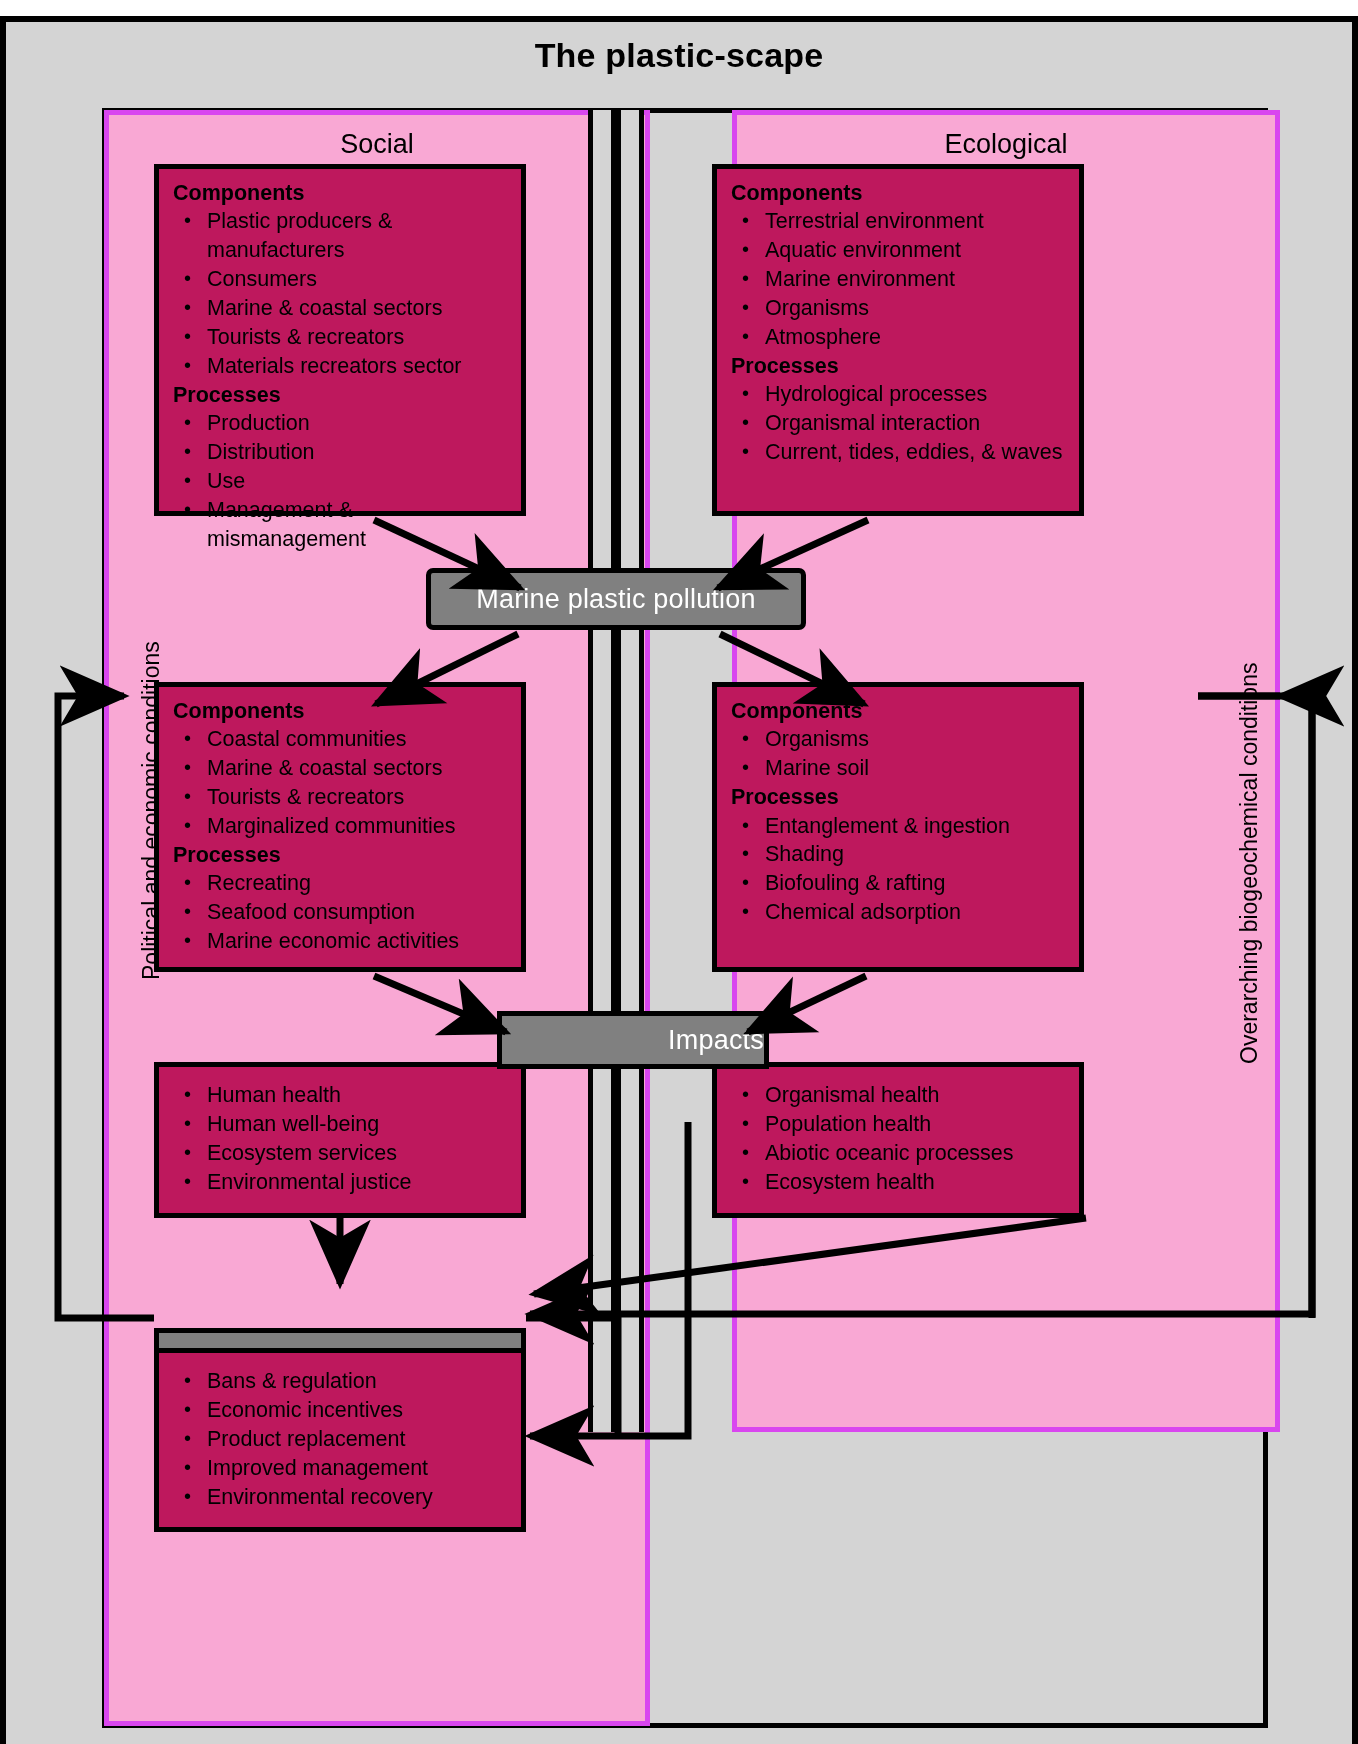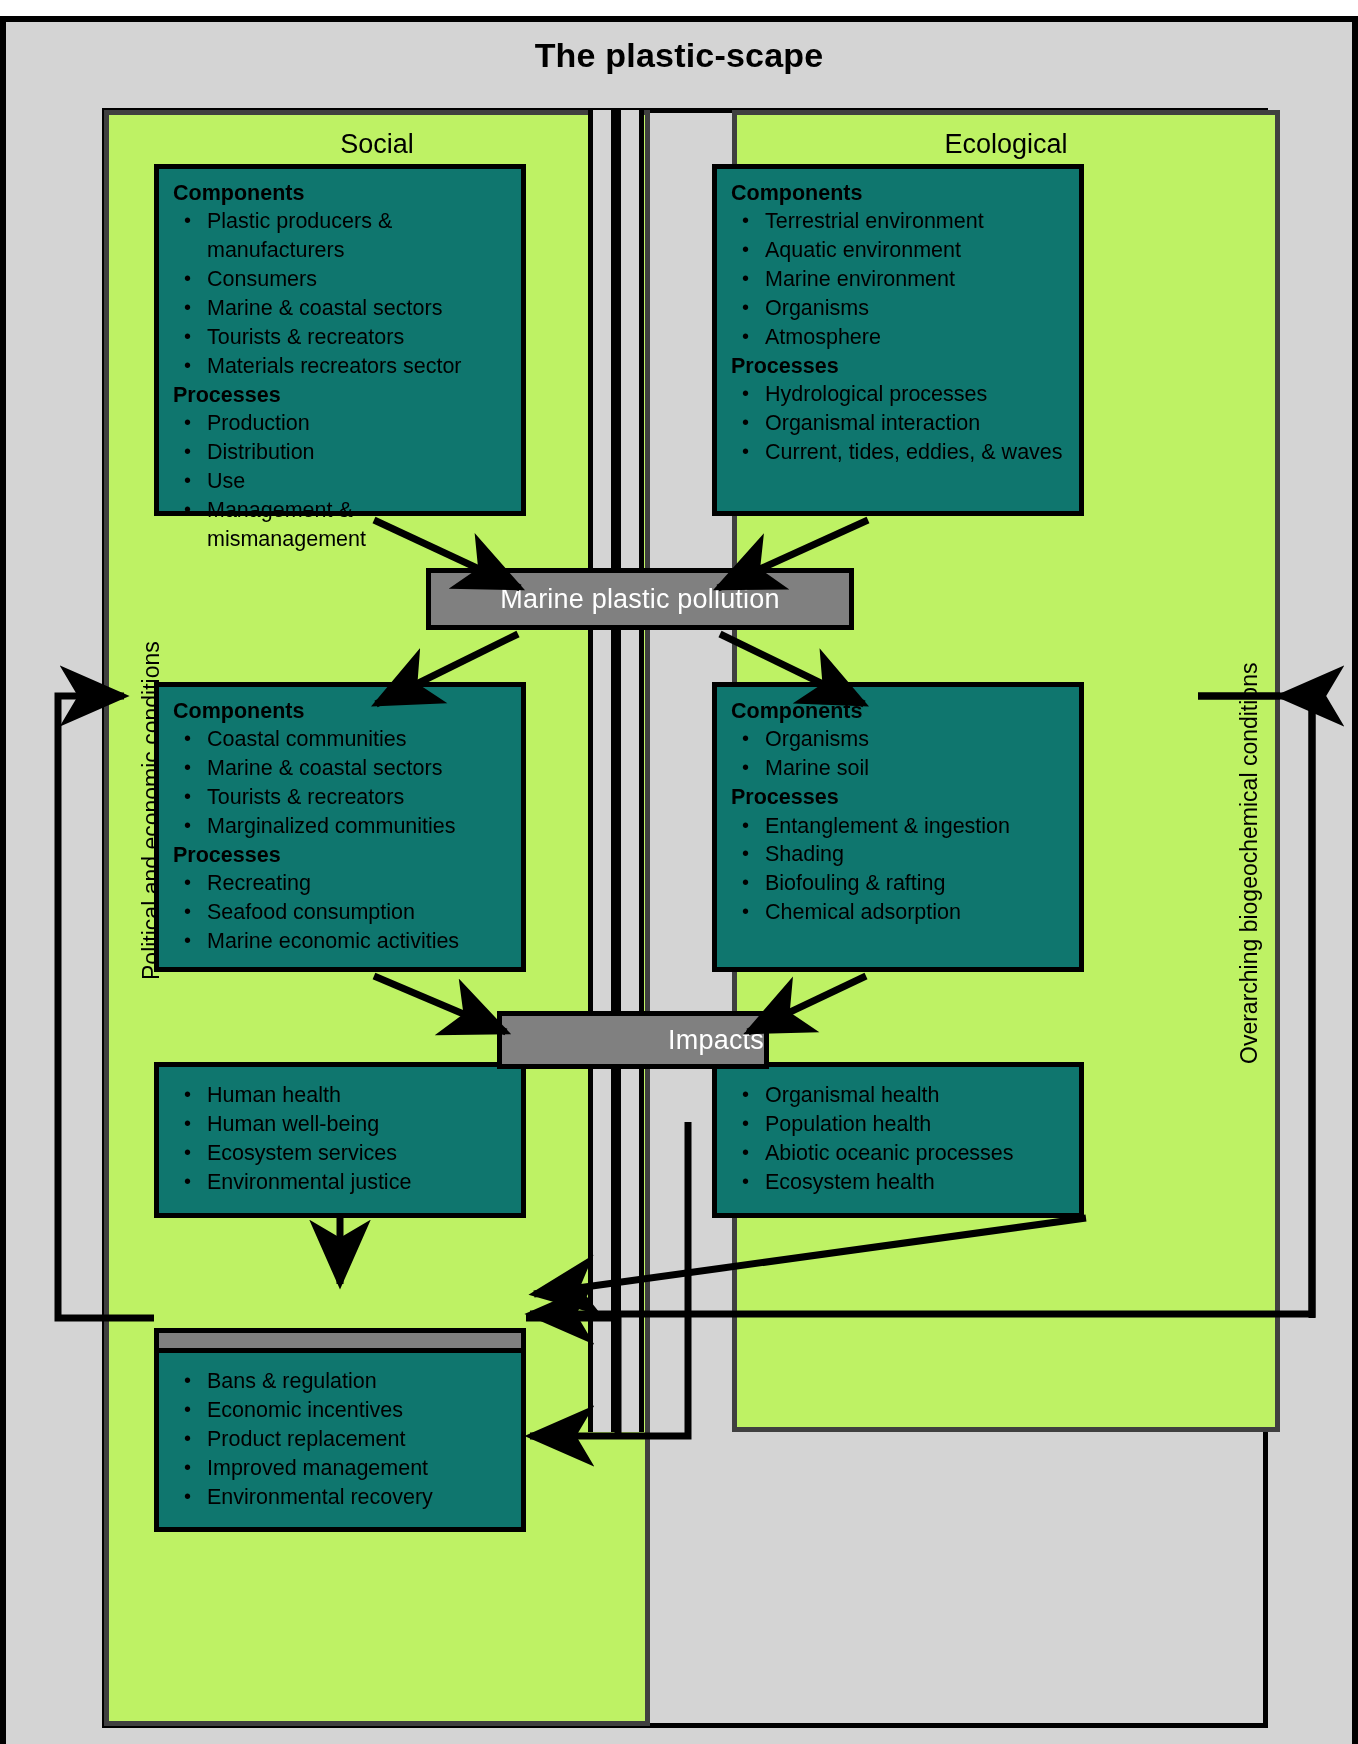--- a/index.html
+++ b/index.html
@@ -29,35 +29,35 @@
     position:absolute;
     left:96px;top:86px;width:1166px;height:1620px;
     box-sizing:border-box;
     border:5px solid #000;
     background:transparent;
   }
   
   .panel{
     position:absolute;
     box-sizing:border-box;
-    border:5px solid #404040;
-    background:#bef264;
+    border:5px solid #d946ef;
+    background:#f9a8d4;
   }
   #panel-social{left:98px;top:88px;width:546px;height:1616px;}
   #panel-eco{left:726px;top:88px;width:548px;height:1322px;}
   .panel-title{
     position:absolute;left:0;top:14px;width:100%;
     text-align:center;font-size:27px;color:#000;
   }
   
   .box{
     position:absolute;
     box-sizing:border-box;
     border:5px solid #000;
-    background:#0f766e;
+    background:#be185d;
     padding:10px 14px 8px 14px;
   }
   .box .hdr{
     font-size:21.5px;font-weight:bold;color:#000;
     line-height:1.32;margin:0 0 0 0;
   }
   .box ul{
     list-style:none;margin:0;padding:0;
   }
   .box li{
@@ -151,21 +151,21 @@
       <li>Atmosphere</li>
     </ul>
     <div class="hdr">Processes</div>
     <ul>
       <li>Hydrological processes</li>
       <li>Organismal interaction</li>
       <li>Current, tides, eddies, &amp; waves</li>
     </ul>
   </div>
 
-  <div class="graybar" style="left:420px;top:546px;width:428px;height:62px;">
+  <div class="graybar" style="left:420px;top:546px;width:380px;height:62px;border-radius:7px;">
     <span>Marine plastic pollution</span>
   </div>
 
   <div class="box" id="box-social-mid" style="left:148px;top:660px;width:372px;height:290px;">
     <div class="hdr">Components</div>
     <ul>
       <li>Coastal communities</li>
       <li>Marine &amp; coastal sectors</li>
       <li>Tourists &amp; recreators</li>
       <li>Marginalized communities</li>

